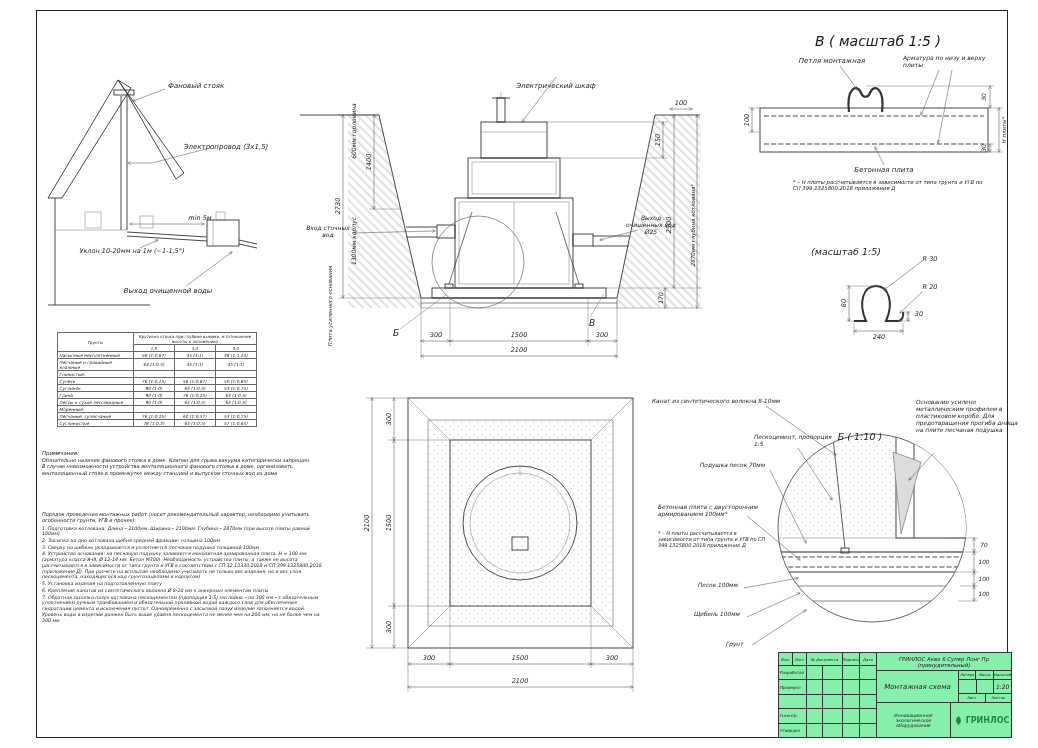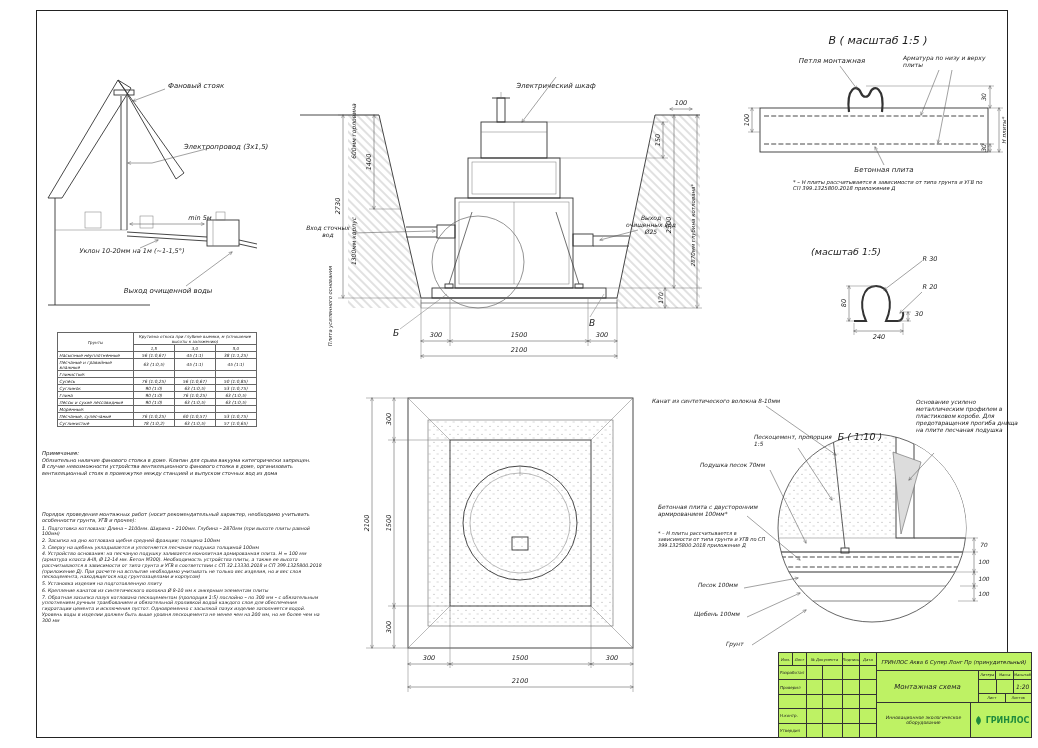--- a/index.html
+++ b/index.html
@@ -9,34 +9,34 @@
   .frame{position:absolute;left:36px;top:10px;width:972px;height:728px;border:1.4px solid #222;pointer-events:none}
   svg#linework{position:absolute;left:0;top:0}
   .ln{stroke:#333;stroke-width:0.9;fill:none}
   .tn{stroke:#777;stroke-width:0.5;fill:none}
   .dm{stroke:#555;stroke-width:0.55;fill:none;marker-start:url(#ar);marker-end:url(#ar)}
   .ld{stroke:#555;stroke-width:0.55;fill:none;marker-end:url(#ar)}
   .dsh{stroke-dasharray:5 2.2}
   .lbl{position:absolute;font-style:italic;font-size:7px;color:#1a1a1a;white-space:nowrap;transform:translate(-50%,-50%);line-height:1.15}
   .vt{transform:translate(-50%,-50%) rotate(-90deg)}
   .blk{position:absolute;font-style:italic;color:#1a1a1a;line-height:1.2}
-  .s9{font-size:9px}.s10{font-size:9.5px}.s11{font-size:11px}
+  .s9{font-size:9px}.s10{font-size:9.5px}.s11{font-size:14px}
   .s65{font-size:6.5px}.s6{font-size:6px}.s58{font-size:5.8px}
   .s55{font-size:5.5px}.s53{font-size:5.3px}.s52{font-size:5.2px}.s5{font-size:5px}
   #soil{position:absolute;left:57px;top:332px;width:200px;border-collapse:collapse;font-style:italic;font-size:4.3px;color:#222}
   #soil td{border:0.5px solid #666;padding:0.5px 1.5px;vertical-align:middle}
   #soil .hd{font-size:4px;text-align:center}
   #soil .c{text-align:center}
   #notes{position:absolute;left:42px;top:450px;width:272px;font-style:italic;color:#1a1a1a}
   #notes .nt{font-size:5.4px;margin-bottom:1px}
   #notes .np{font-size:5px;line-height:1.25}
   #proc{position:absolute;left:42px;top:511px;width:280px;font-style:italic;color:#1a1a1a}
   #proc .pt{font-size:5px;line-height:1.25;margin-bottom:2px}
   #proc .pi{font-size:4.7px;line-height:1.22;margin-bottom:1px}
-  #tb{position:absolute;left:778px;top:652px;width:254px;height:86px;border:1.3px solid #333;display:flex;background:#bef264;font-style:italic;color:#222}
+  #tb{position:absolute;left:778px;top:652px;width:234px;height:86px;border:1.3px solid #333;display:flex;background:#86efac;font-style:italic;color:#222}
   .tb-l{width:98px;border-right:1.3px solid #333;display:flex;flex-direction:column}
   .tb-hrow{display:flex;height:13px;border-bottom:.7px solid #333}
   .tb-hrow span{font-size:3.8px;display:flex;align-items:center;justify-content:center;border-right:.7px solid #333;overflow:hidden}
   .tb-hrow span:nth-child(1){width:14px}.tb-hrow span:nth-child(2){width:14px}
   .tb-hrow span:nth-child(3){width:36px}.tb-hrow span:nth-child(4){width:17px}
   .tb-hrow span:nth-child(5){flex:1;border-right:none}
   .tb-rrow{flex:1;display:flex;border-bottom:.7px solid #333}
   .tb-rrow:last-child{border-bottom:none}
   .tb-rrow span{display:flex;align-items:center;border-right:.7px solid #333}
   .tb-rrow .role{width:28px;font-size:4px;padding-left:1px}

